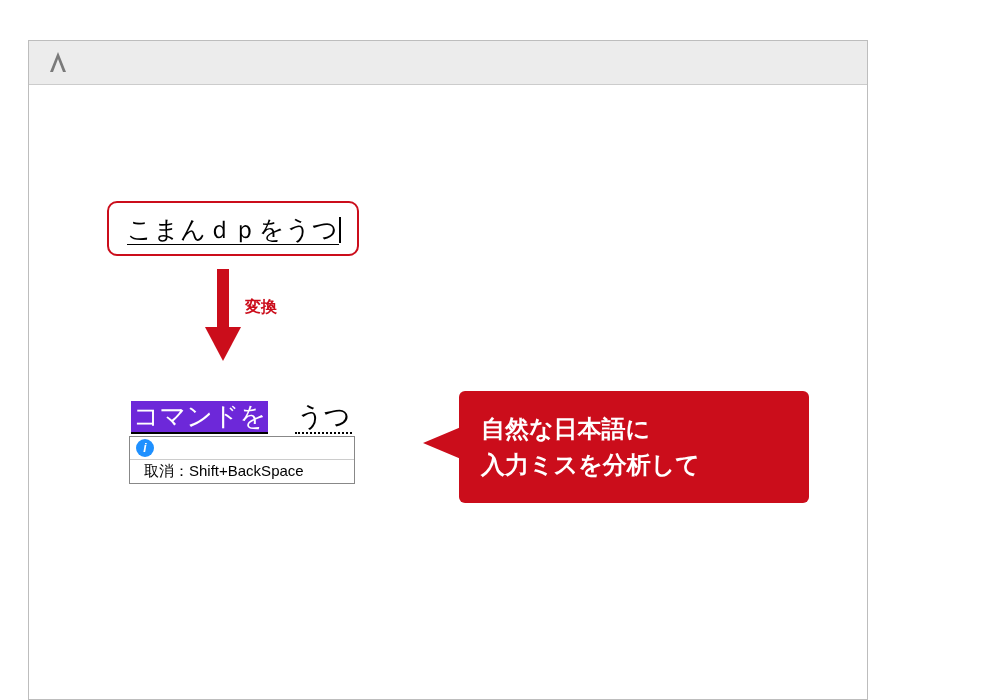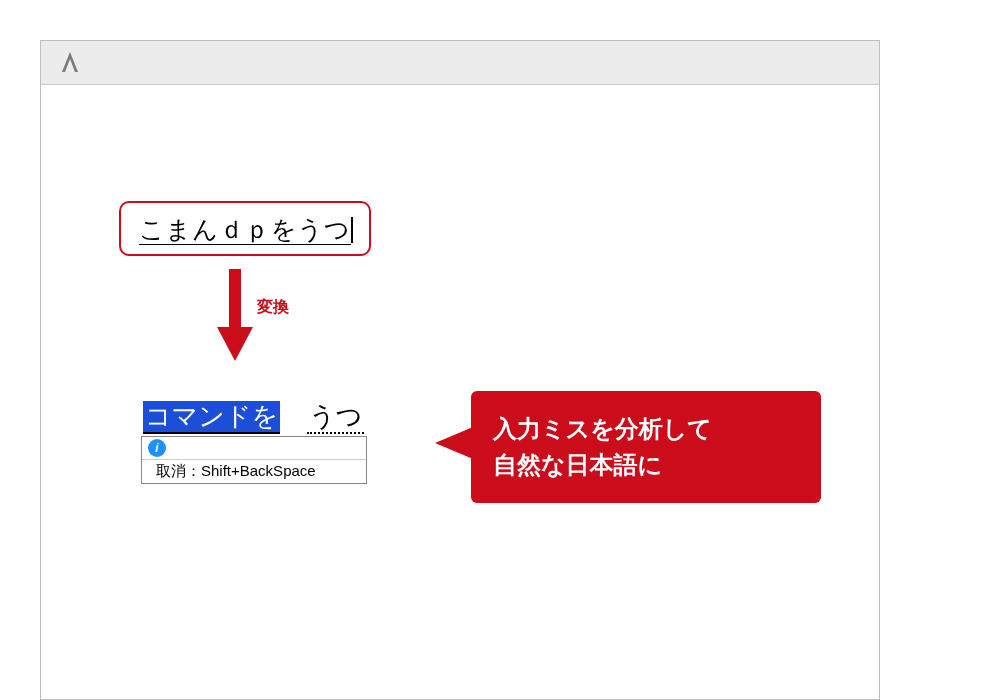--- a/index.html
+++ b/index.html
@@ -1,20 +1,20 @@
 <!DOCTYPE html>
 <html><head>
 <meta charset="utf-8">
 <style>
   * { margin: 0; padding: 0; box-sizing: border-box; }
   html, body { width: 1000px; height: 700px; font-family: "Meiryo", "Yu Gothic", sans-serif; background: #fff; }
   .outer-gray {
     position: absolute;
     top: 40px;
-    left: 40px;
+    left: 28px;
     width: 840px;
     height: 660px;
     background: #ececec;
     border: 1px solid #bdbdbd;
   }
   .toolbar {
     position: absolute;
     top: 0; left: 0; right: 0;
     height: 44px;
     background: #ececec;
@@ -79,21 +79,21 @@
     top: 316px;
     left: 102px;
   }
   .result-line {
     font-size: 26px;
     line-height: 1.2;
     display: flex;
     align-items: flex-end;
   }
   .result-highlight {
-    background: #1d4ed8;
+    background: #6d28d9;
     color: #fff;
     padding: 0 2px;
     border-bottom: 2.5px solid #000;
     font-family: "Yu Gothic", "Meiryo", sans-serif;
   }
   .result-rest {
     color: #000;
     border-bottom: 2px dotted #000;
     padding: 0 2px;
     margin-left: 27px;
@@ -186,18 +186,18 @@
           <span class="info-icon">i</span>
         </div>
         <div class="ime-row">
           <span>取消：Shift+BackSpace</span>
         </div>
       </div>
     </div>
 
     <div class="callout">
       <div class="callout-tail"></div>
+      <div>自然な日本語に</div>
       <div>入力ミスを分析して</div>
-      <div>自然な日本語に</div>
     </div>
 
   </div>
 </div>
 
 </body></html>

